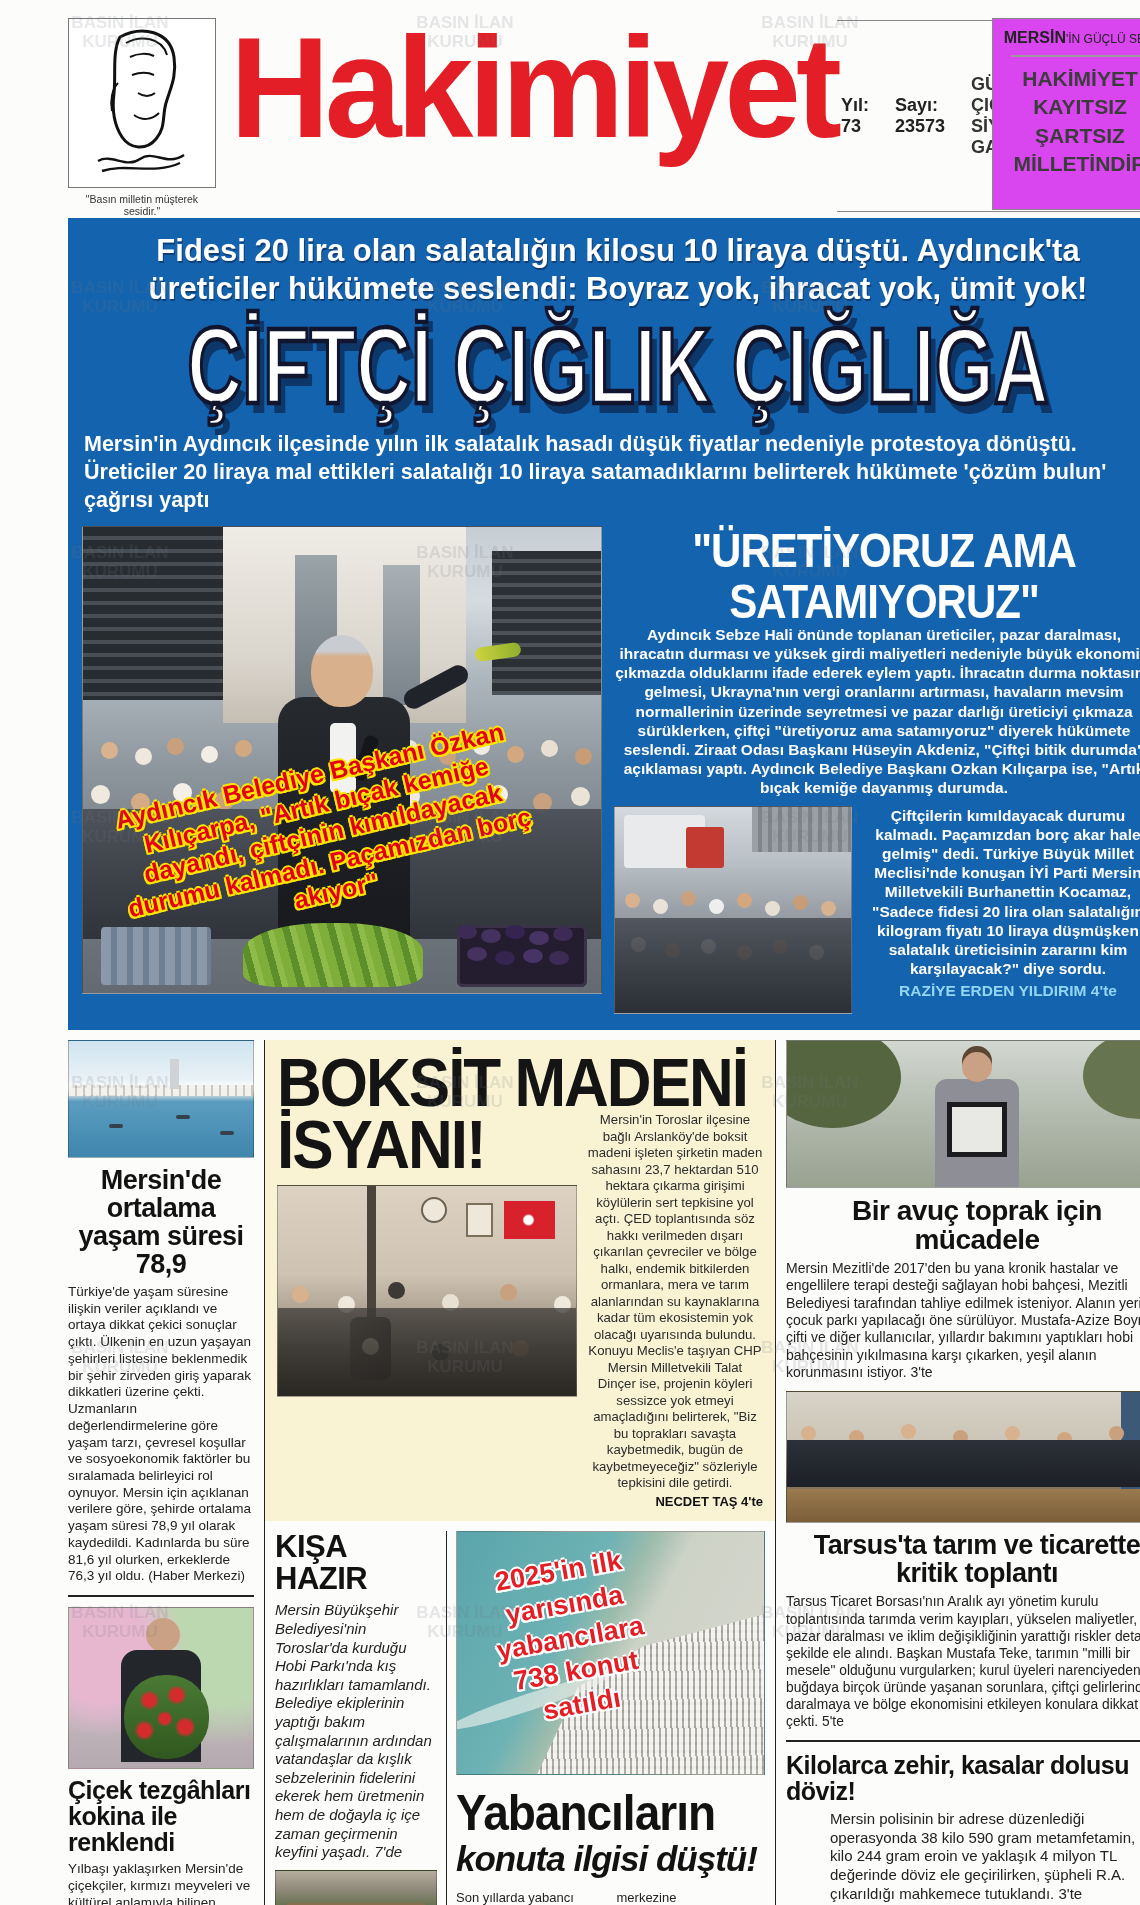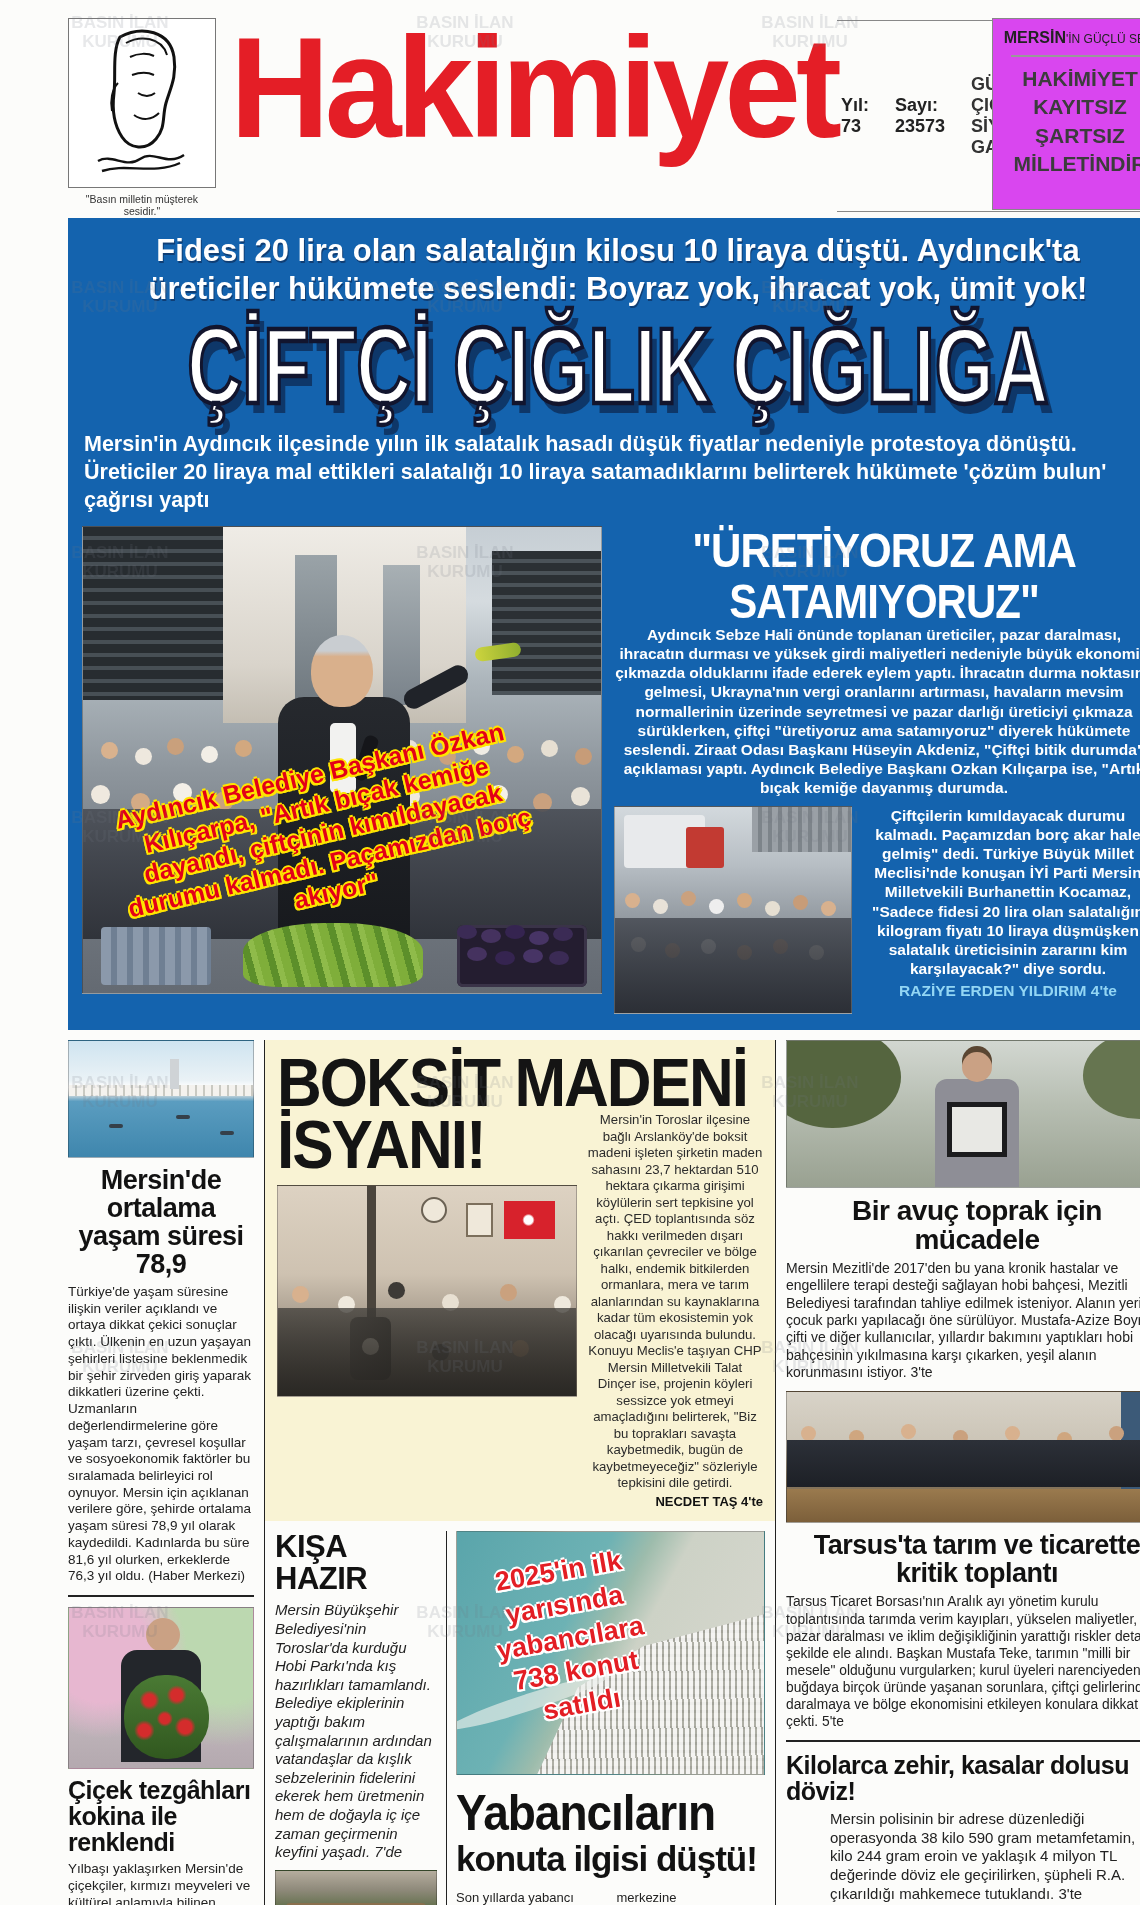--- a/index.html
+++ b/index.html
@@ -355,21 +355,21 @@
           <div class="ph ph-aerial">
             <div class="air-city"></div>
             <div class="air-shore"></div>
             <div class="air-note">
               <div>2025'in ilk yarısında</div>
               <div>yabancılara</div>
               <div>738 konut satıldı</div>
             </div>
           </div>
           <div class="yab-h1" style="margin-top:12px;">Yabancıların</div>
-          <div class="yab-h2" style="margin-top:8px;">konuta ilgisi düştü!</div>
+          <div class="yab-h2" style="margin-top:8px;font-style:italic;">konuta ilgisi düştü!</div>
           <div class="yab-cols">
             <div class="body-txt" style="font-size:13px;">Son yıllarda yabancı nüfus artışı ve konut hareketliliğiyle öne çıkan Mersin'de, 2025 itibarıyla toplam yabancı nüfus 211 bini aşarken, Rusya Federasyonu vatandaşları yüzde 35 ile ilk sıraya yerleşti. Pandemi sonrası yerleşim talebi, savaş göçü ve yatırım amaçlı alımlar kenti uluslararası bir yaşam</div>
             <div class="body-txt" style="font-size:13px;">
               <span>merkezine dönüştürürken, yabancıya konut satışları ise ekonomik belirsizlikler ve düzenleme belirsizlikleri nedeniyle 2025'te belirgin şekilde düşüş gösterdi. 2024'te yabancılara 2 binin üzerinde konut satılan Mersin'de bu rakam 2025'in ilk yarısında 738'e geriledi.</span>
               
             </div>
           </div>
         </div>
       </div>
     </div>

